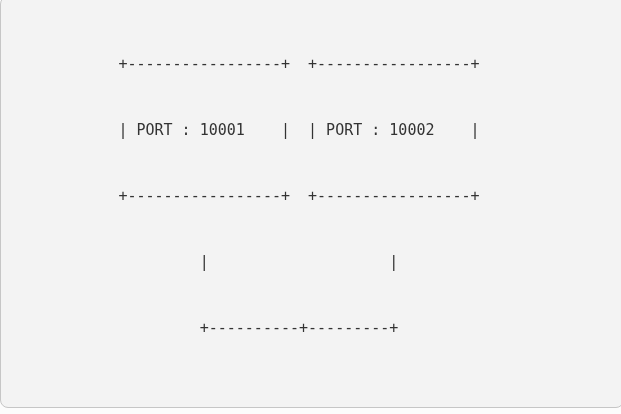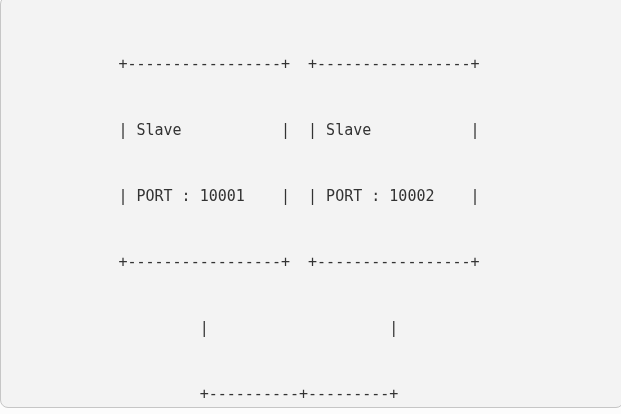--- a/index.html
+++ b/index.html
@@ -37,21 +37,20 @@
     white-space: pre;
   }
 </style>
 </head>
 <body>
 
 <div class="frame"></div>
 
 <div class="ascii">
   <div class="row">             +-----------------+  +-----------------+</div>
-  <div class="row">             | Slave           |  | Slave           |</div>
   <div class="row">             | PORT : 10001    |  | PORT : 10002    |</div>
   <div class="row">             +-----------------+  +-----------------+</div>
   <div class="row">                      |                    |</div>
   <div class="row">                      +----------+---------+</div>
   
   
   
   
   
   

